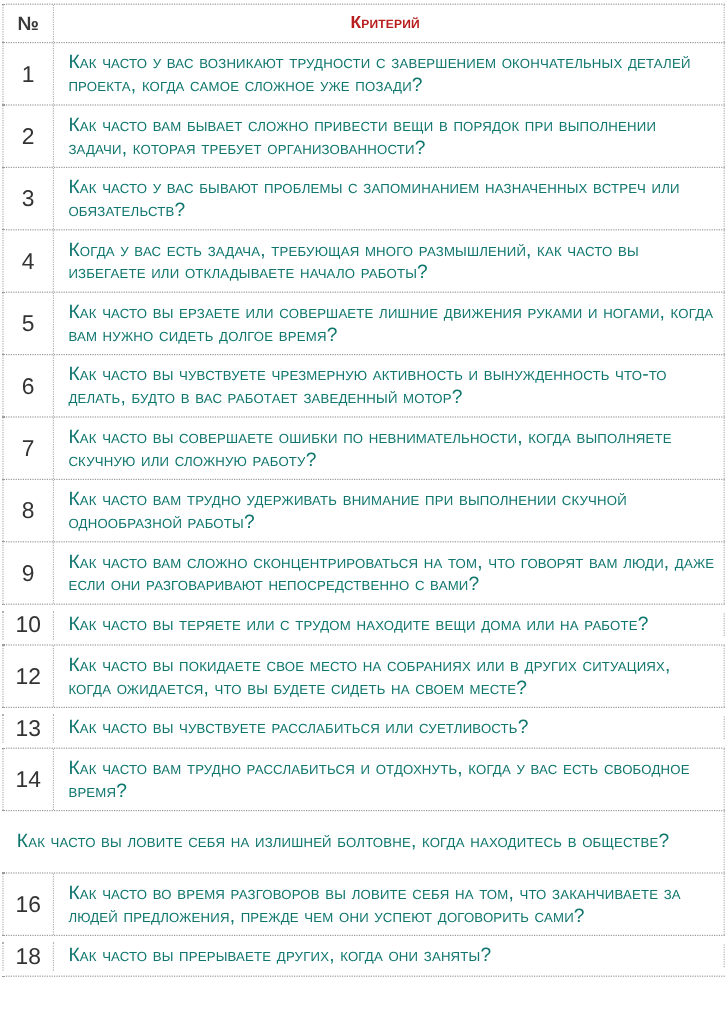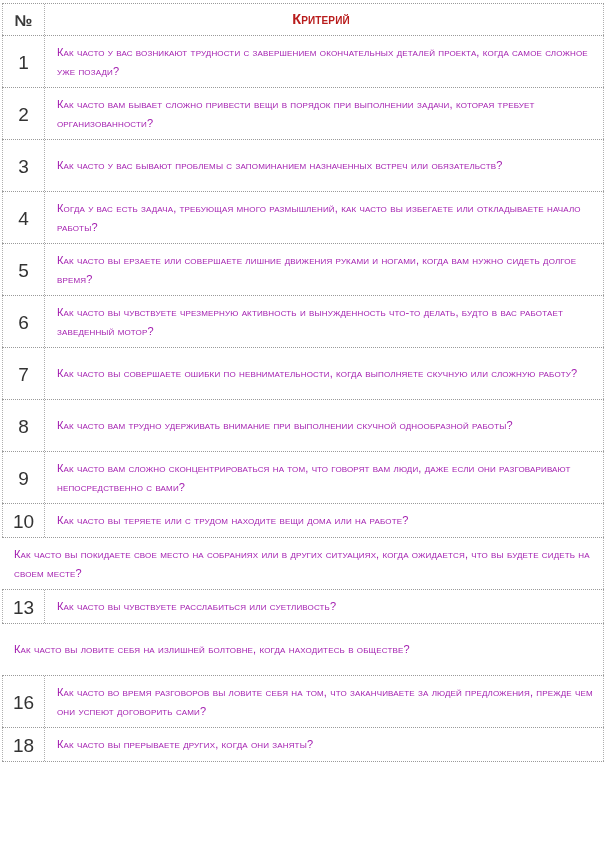--- a/index.html
+++ b/index.html
@@ -27,20 +27,21 @@
     }
     .row.header {
       border-top: 1px dotted #9a9a9a;
       height: 31px;
     }
     .row.two {
       height: 51px;
     }
     .row.one {
       height: 33px;
+      align-items: center;
     }
     .cell-num {
       width: 43px;
       flex: 0 0 43px;
       display: flex;
       align-items: center;
       justify-content: center;
       border-left: 1px dotted #b0b0b0;
       border-right: 1px dotted #b0b0b0;
       font-size: 19px;
@@ -49,25 +50,25 @@
       box-sizing: border-box;
       padding-top: 2px;
     }
     .cell-text {
       flex: 1 1 auto;
       display: flex;
       align-items: center;
       padding-left: 12px;
       padding-right: 6px;
       border-right: 1px dotted #b0b0b0;
-      font-size: 11px;
+      font-size: 16px;
       line-height: 19px;
       letter-spacing: 0.15px;
       font-variant: small-caps;
-      color: #a21caf;
+      color: #0f766e;
       box-sizing: border-box;
     }
     .header .cell-num {
       font-weight: bold;
       font-size: 16px;
       color: #3a3a3a;
     }
     .header .cell-text {
       justify-content: center;
       font-weight: bold;
@@ -120,25 +121,30 @@
   </div>
   <div class="row two">
     <div class="cell-num">9</div>
     <div class="cell-text">Как часто вам сложно сконцентрироваться на том, что говорят вам люди, даже если они разговаривают непосредственно с вами?</div>
   </div>
   <div class="row one">
     <div class="cell-num">10</div>
     <div class="cell-text">Как часто вы теряете или с трудом находите вещи дома или на работе?</div>
   </div>
   <div class="row two">
+    <div class="cell-num">12</div>
     <div class="cell-text">Как часто вы покидаете свое место на собраниях или в других ситуациях, когда ожидается, что вы будете сидеть на своем месте?</div>
   </div>
   <div class="row one">
     <div class="cell-num">13</div>
     <div class="cell-text">Как часто вы чувствуете расслабиться или суетливость?</div>
+  </div>
+  <div class="row two">
+    <div class="cell-num">14</div>
+    <div class="cell-text">Как часто вам трудно расслабиться и отдохнуть, когда у вас есть свободное время?</div>
   </div>
   <div class="row two">
     <div class="cell-text">Как часто вы ловите себя на излишней болтовне, когда находитесь в обществе?</div>
   </div>
   <div class="row two">
     <div class="cell-num">16</div>
     <div class="cell-text">Как часто во время разговоров вы ловите себя на том, что заканчиваете за людей предложения, прежде чем они успеют договорить сами?</div>
   </div>
   <div class="row one">
     <div class="cell-num">18</div>

